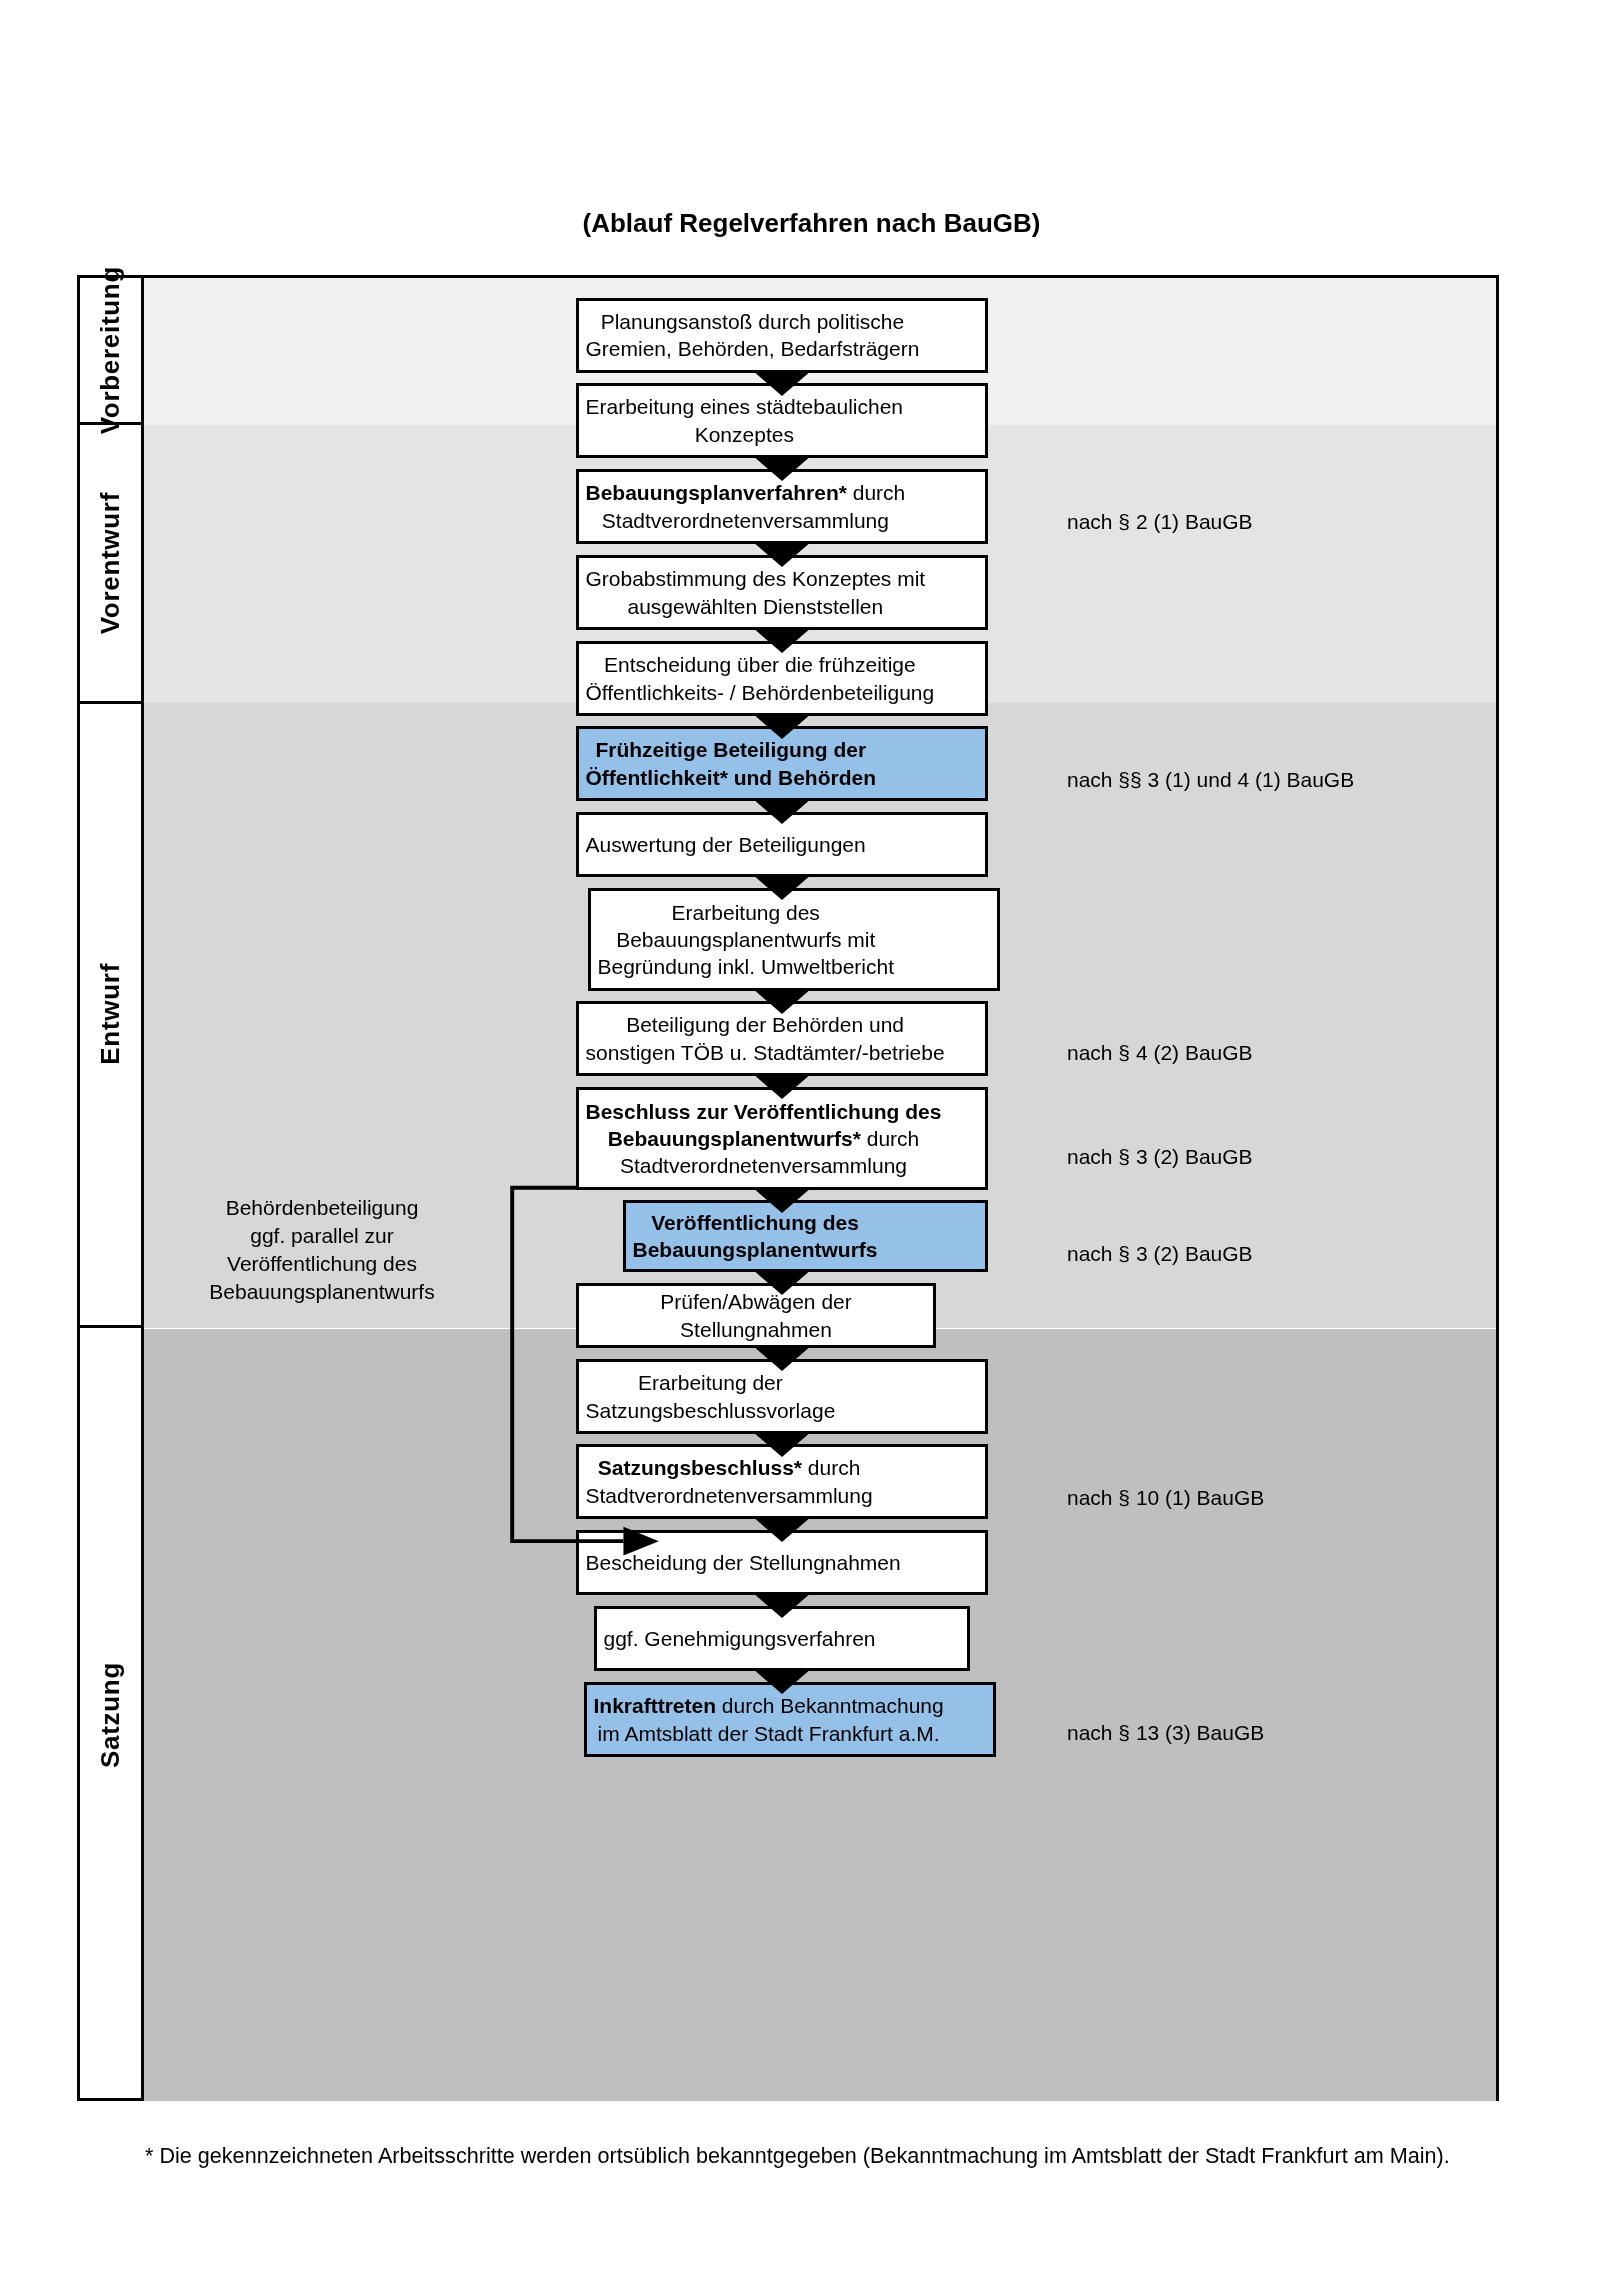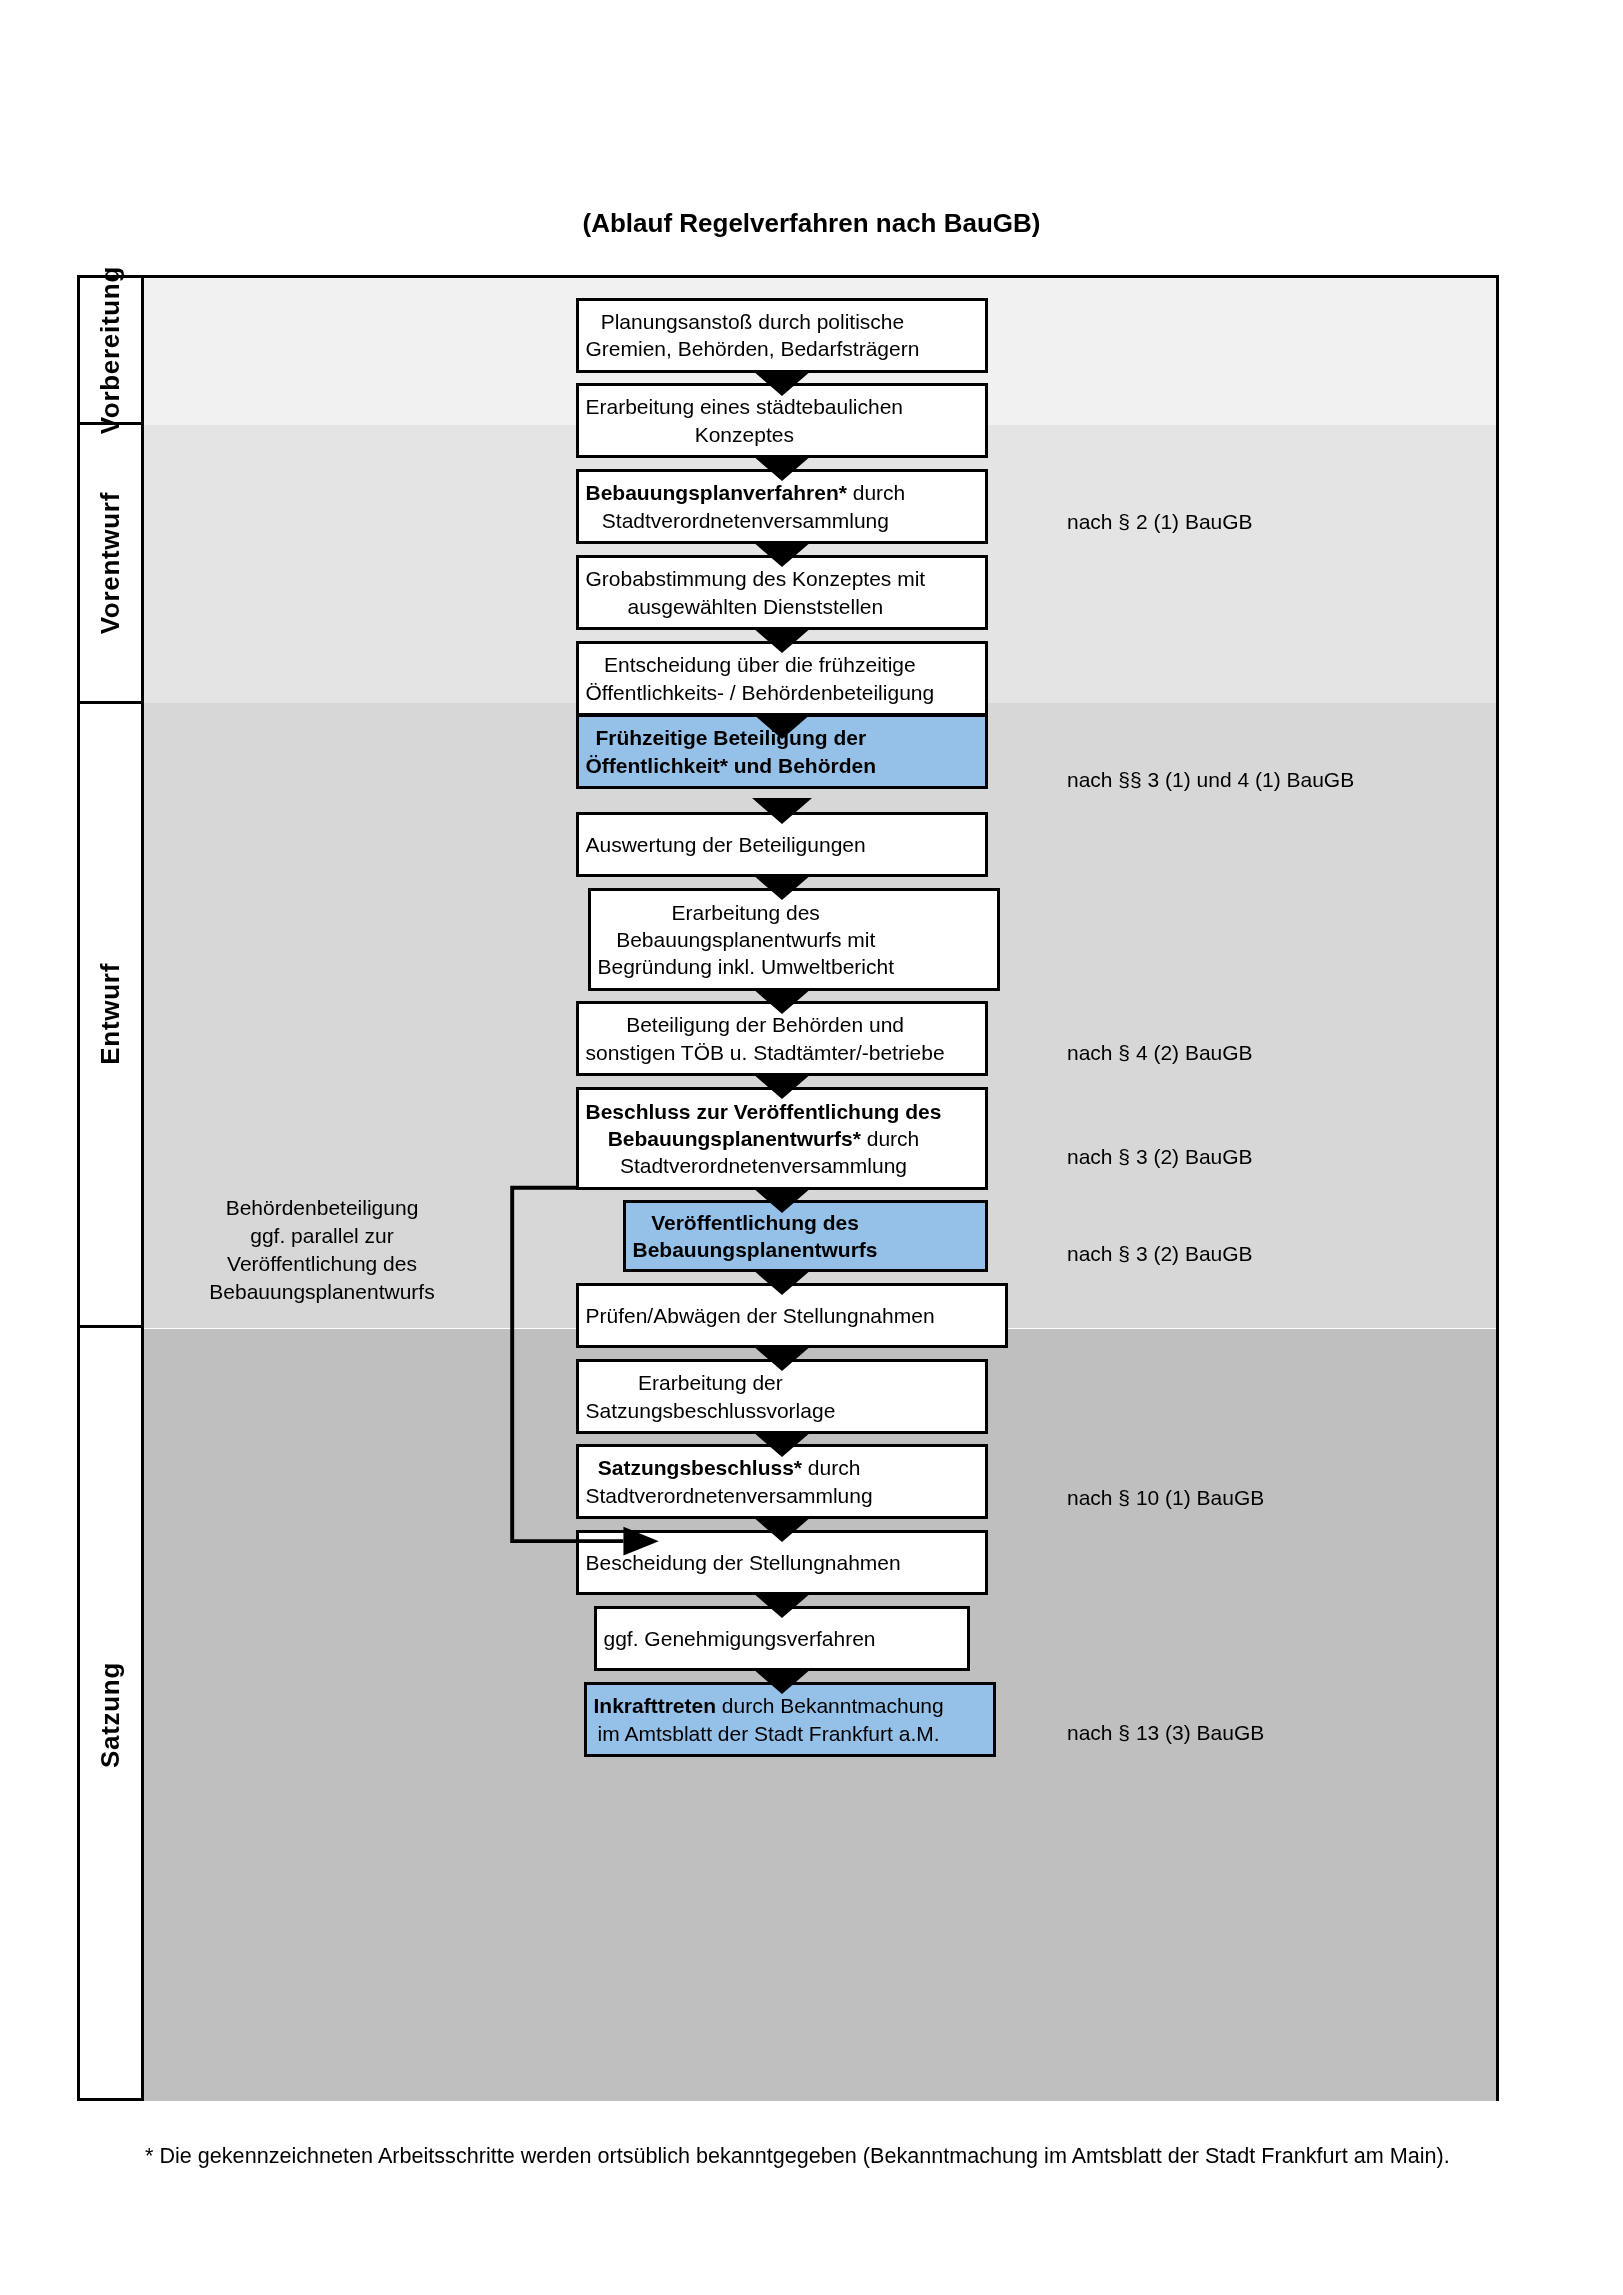--- a/index.html
+++ b/index.html
@@ -145,21 +145,21 @@
     <div class="pbox" style="left:496px;top:277px;width:412px;height:75px;">
       <div><span>Grobabstimmung des Konzeptes mit</span><br><span>ausgewählten Dienststellen</span></div>
     </div>
     <div class="arrow" style="left:672px;top:349px;"></div>
 
     <div class="pbox" style="left:496px;top:363px;width:412px;height:75px;">
       <div><span>Entscheidung über die frühzeitige</span><br><span>Öffentlichkeits- / Behördenbeteiligung</span></div>
     </div>
     <div class="arrow" style="left:672px;top:435px;"></div>
 
-    <div class="pbox blue" style="left:496px;top:436px;width:412px;height:75px;">
+    <div class="pbox blue" style="left:496px;top:448px;width:412px;height:75px;">
       <div><b>Frühzeitige Beteiligung der</b><br><b>Öffentlichkeit* und Behörden</b></div>
     </div>
     <div class="arrow" style="left:672px;top:520px;"></div>
 
     <div class="pbox" style="left:496px;top:534px;width:412px;height:65px;">
       <div><span>Auswertung der Beteiligungen</span></div>
     </div>
     <div class="arrow" style="left:672px;top:596px;"></div>
 
     <div class="pbox" style="left:496px;top:610px;width:412px;height:103px;margin-left:12px;">
@@ -175,21 +175,21 @@
     <div class="pbox" style="left:496px;top:809px;width:412px;height:103px;">
       <div><b>Beschluss zur Veröffentlichung des</b><br><b>Bebauungsplanentwurfs*</b> durch<br><span>Stadtverordnetenversammlung</span></div>
     </div>
     <div class="arrow" style="left:672px;top:909px;"></div>
 
     <div class="pbox blue" style="left:543px;top:922px;width:365px;height:72px;">
       <div><b>Veröffentlichung des</b><br><b>Bebauungsplanentwurfs</b></div>
     </div>
     <div class="arrow" style="left:672px;top:991px;"></div>
 
-    <div class="pbox" style="left:496px;top:1005px;width:432px;height:65px;">
+    <div class="pbox" style="left:496px;top:1005px;width:360px;height:65px;">
       <div><span>Prüfen/Abwägen der Stellungnahmen</span></div>
     </div>
     <div class="arrow" style="left:672px;top:1067px;"></div>
 
     <div class="pbox" style="left:496px;top:1081px;width:412px;height:75px;">
       <div><span>Erarbeitung der</span><br><span>Satzungsbeschlussvorlage</span></div>
     </div>
     <div class="arrow" style="left:672px;top:1153px;"></div>
 
     <div class="pbox" style="left:496px;top:1166px;width:412px;height:75px;">

